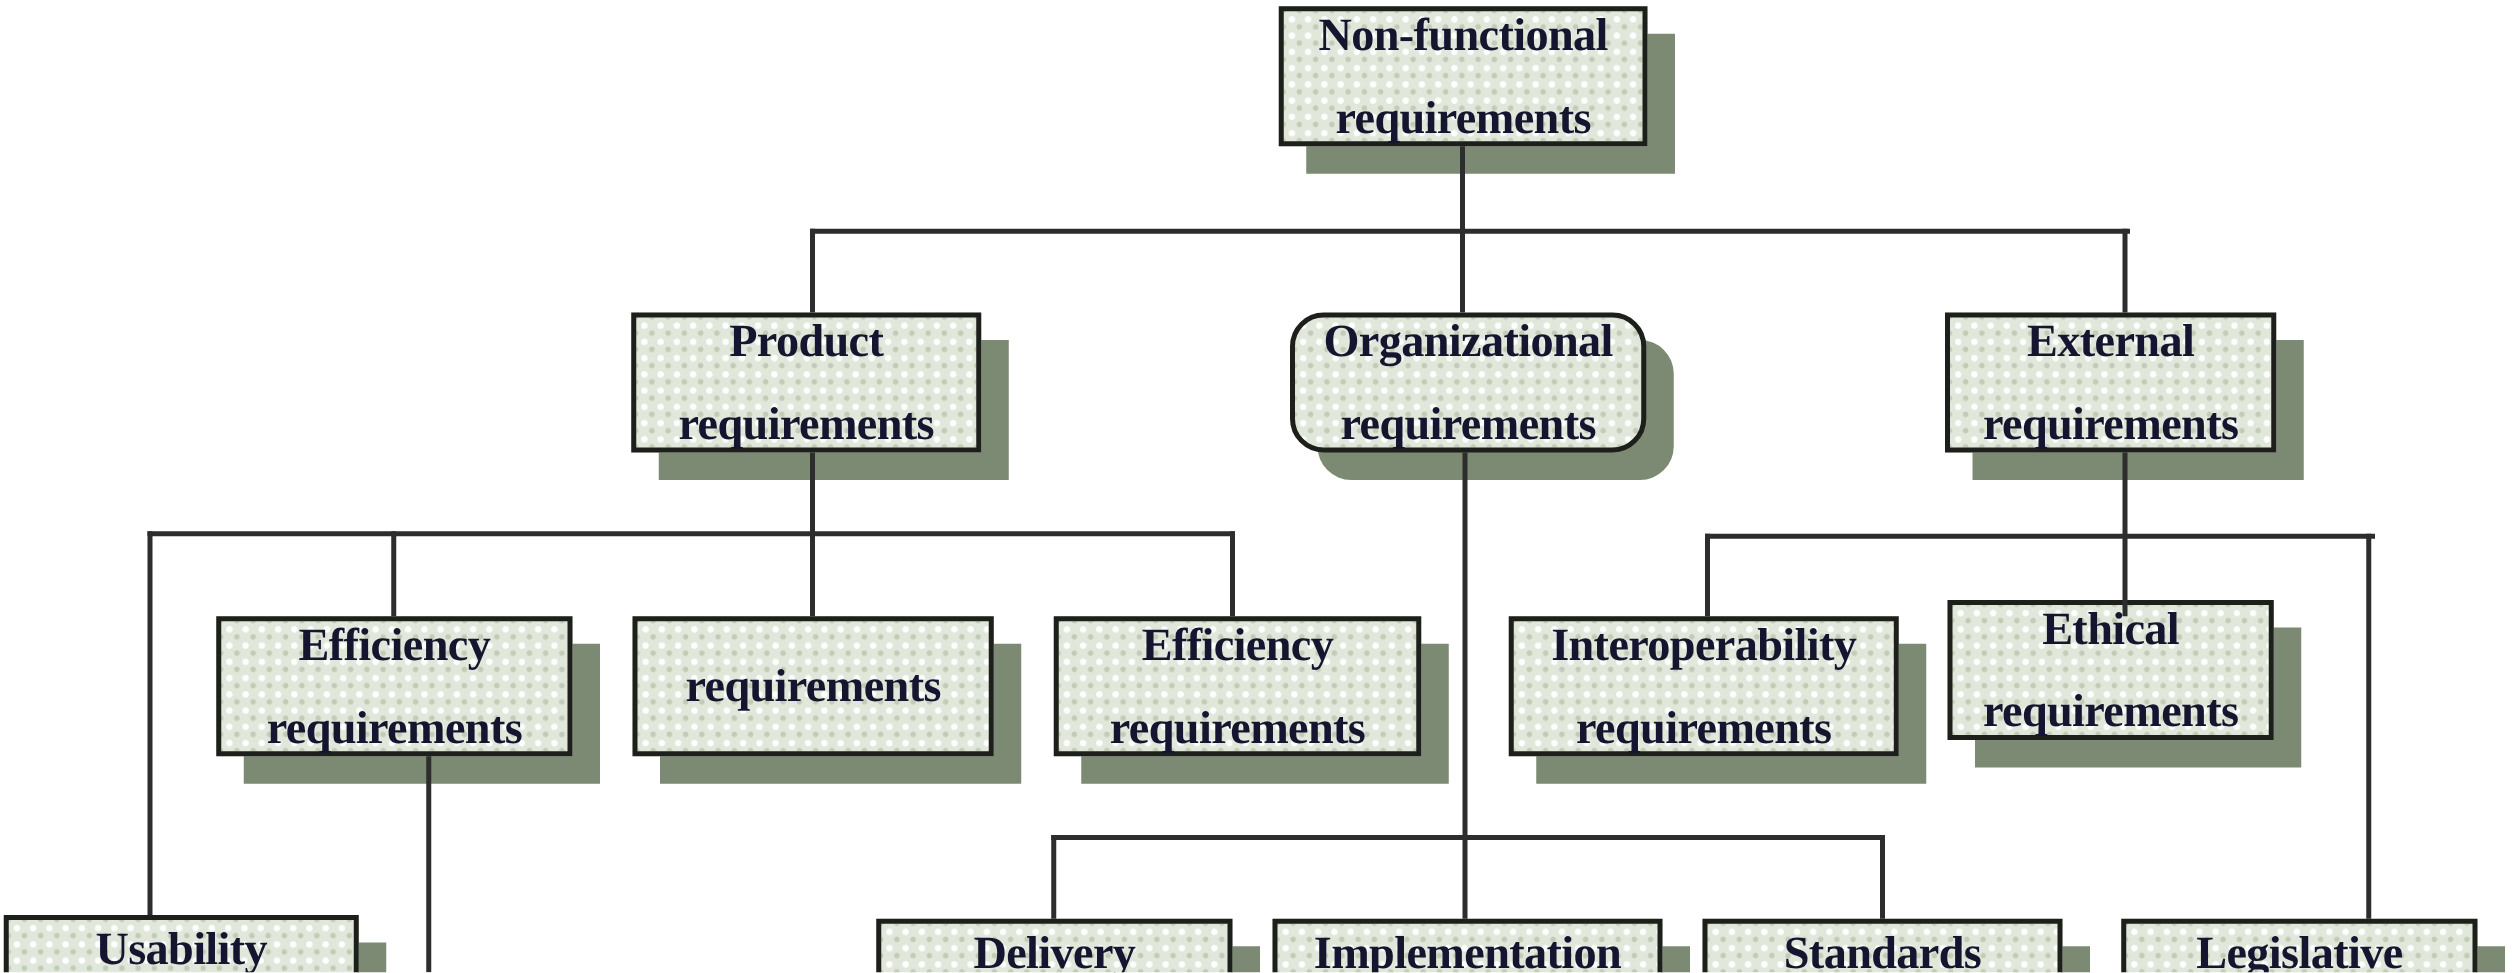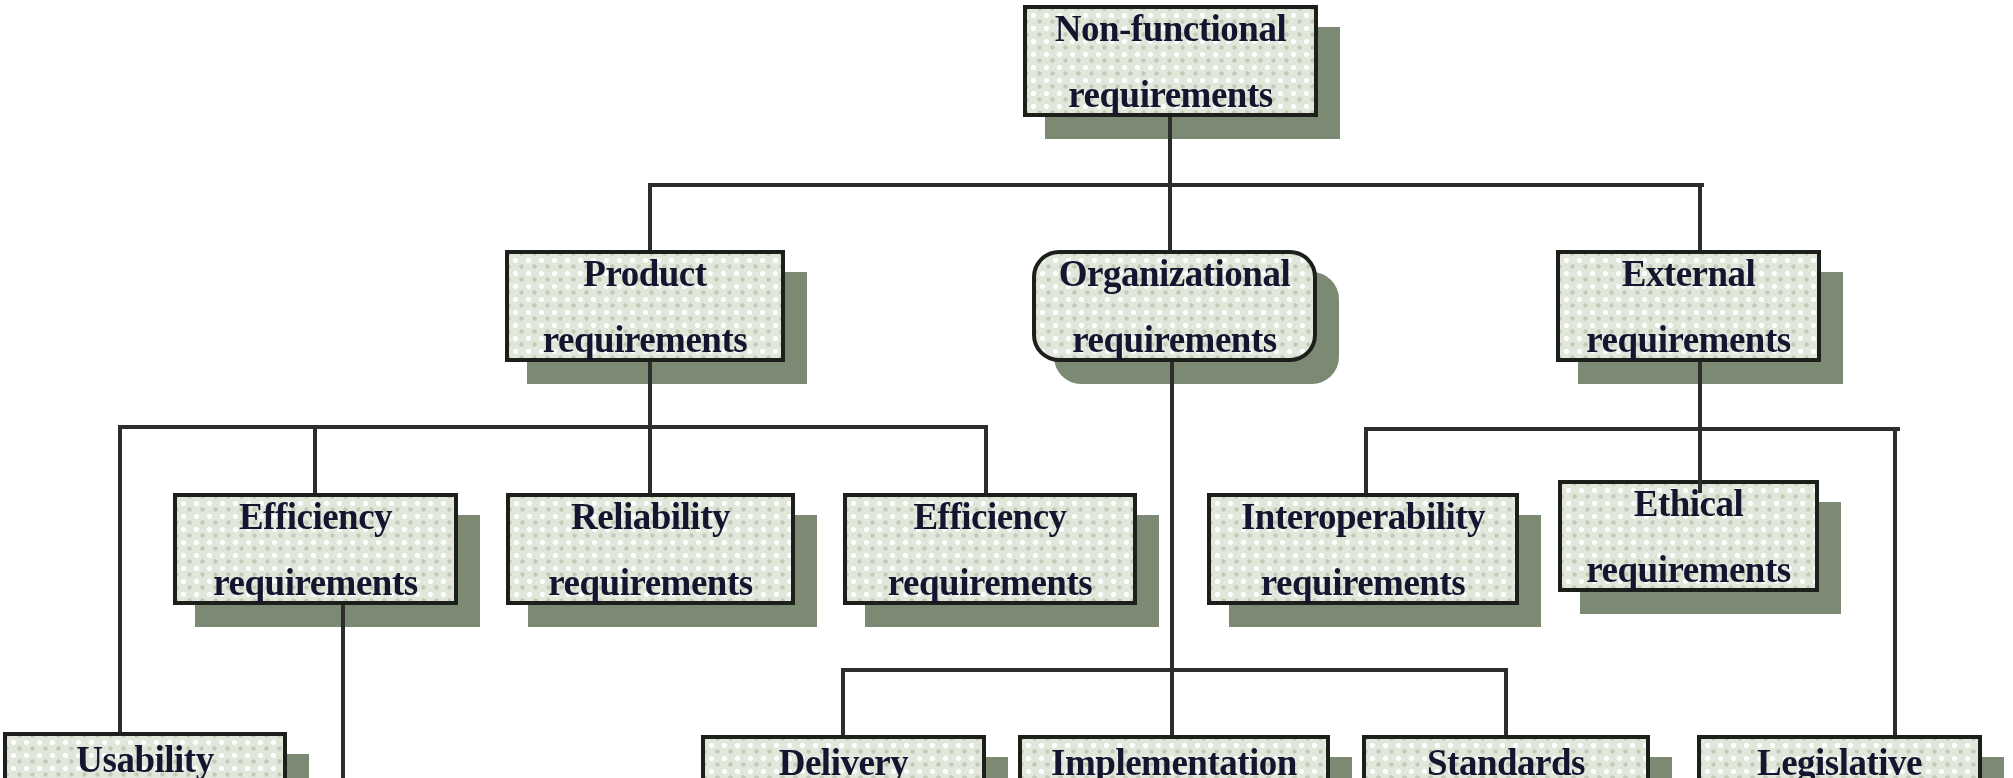--- a/index.html
+++ b/index.html
@@ -89,21 +89,20 @@
   <div class="node" style="left:1556px; top:250px; width:265px; height:112px;">
     <span class="tline">External</span>
     <span class="tline">requirements</span>
   </div>
 
   <div class="node" style="left:173px; top:493px; width:285px; height:112px;">
     <span class="tline">Efficiency</span>
     <span class="tline">requirements</span>
   </div>
   <div class="node" style="left:506px; top:493px; width:289px; height:112px;">
-    <span class="tline">Reliability</span>
     <span class="tline">requirements</span>
   </div>
   <div class="node" style="left:843px; top:493px; width:294px; height:112px;">
     <span class="tline">Efficiency</span>
     <span class="tline">requirements</span>
   </div>
   <div class="node" style="left:1207px; top:493px; width:312px; height:112px;text-align:center;">
     <span class="tline">Interoperability</span>
     <span class="tline">requirements</span>
   </div>

